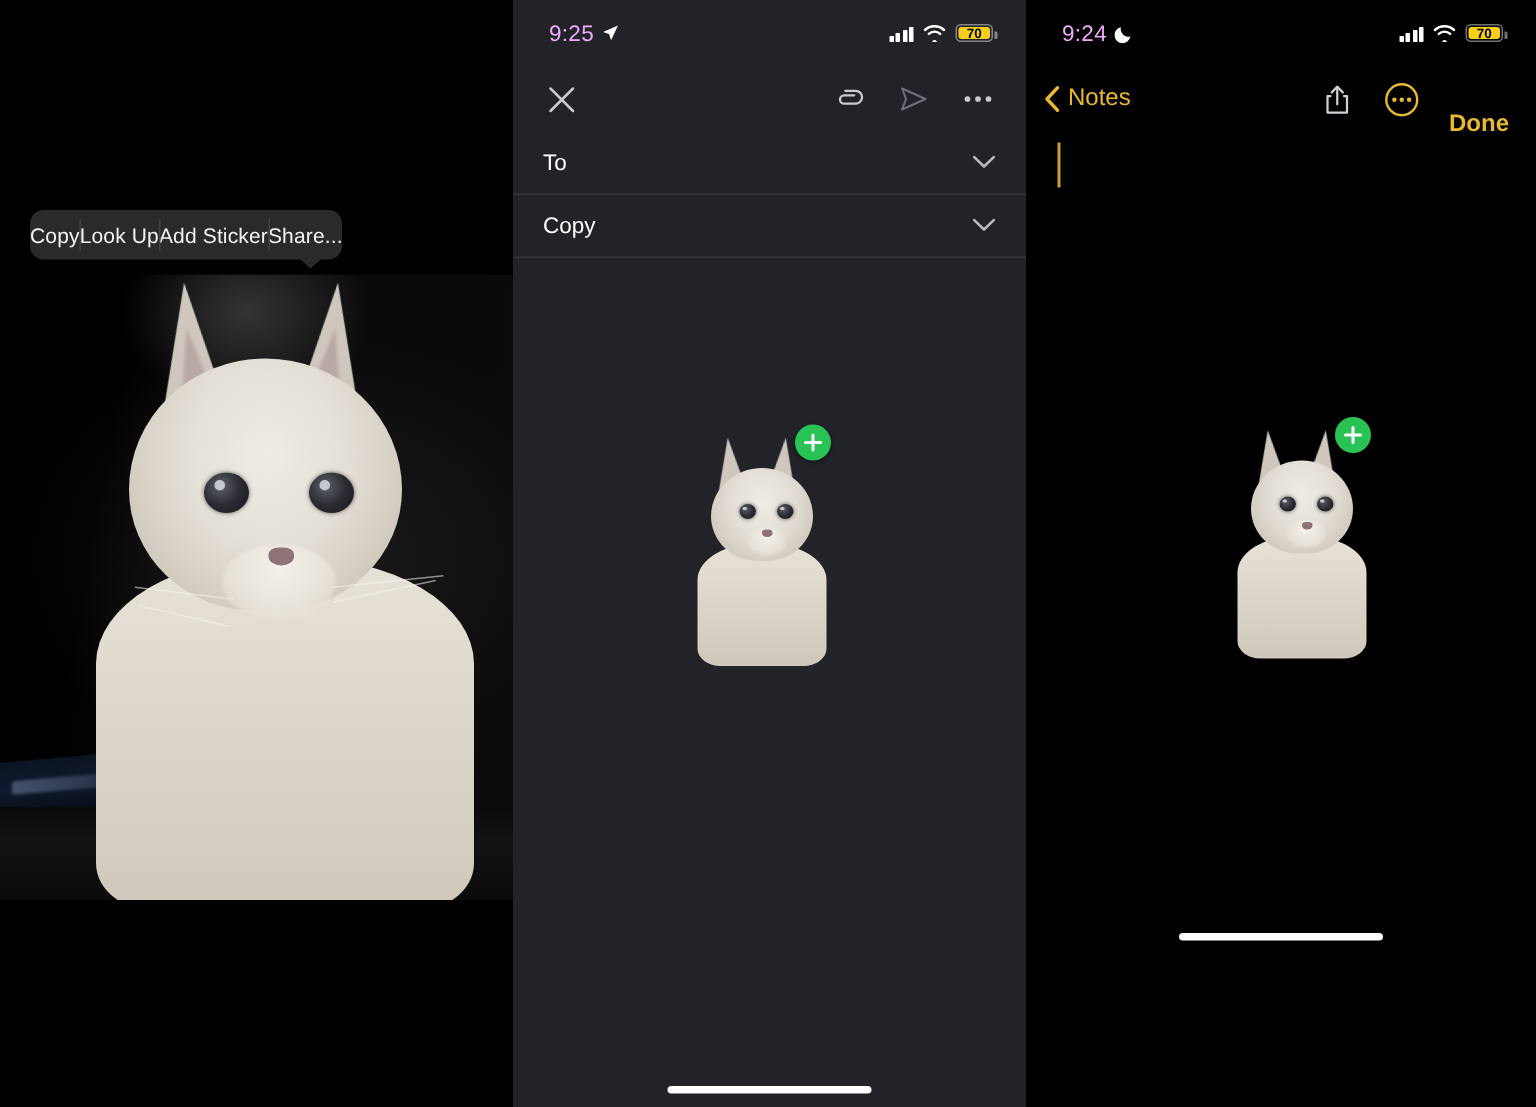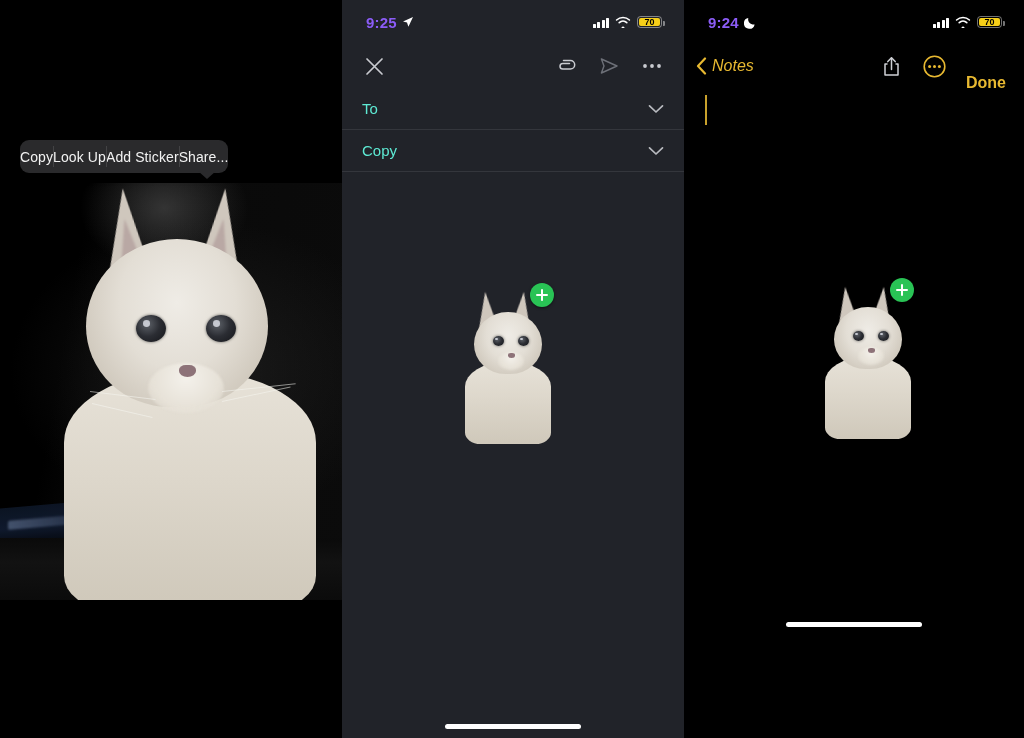--- a/index.html
+++ b/index.html
@@ -186,21 +186,21 @@
     flex: 0 0 342px;
     overflow: hidden;
   }
   .statusbar {
     position: relative;
     height: 44px;
     display: flex; align-items: center;
     padding: 0 22px 0 24px;
   }
   .sb-time {
-    color: #8b5cf6; font-size: 15px; font-weight: bold;
+    color: #f0abfc; font-size: 15px; font-weight: normal;
     letter-spacing: .2px;
     display: flex; align-items: center; gap: 5px;
   }
   .sb-right {
     margin-left: auto;
     display: flex; align-items: center; gap: 6px;
   }
   .sig { display: flex; align-items: flex-end; gap: 1.5px; height: 11px; }
   .sig i { display: block; width: 3px; background: #fff; border-radius: .5px; }
   .sig i:nth-child(1){ height: 4px; background: #fff; }
@@ -244,21 +244,21 @@
   .tb-gap { width: 23px; }
 
   .mail-field {
     position: relative;
     height: 42px;
     display: flex; align-items: center;
     padding: 0 20px 0 20px;
     border-bottom: 1px solid #34363c;
   }
   .mail-field .lbl {
-    color: #5eead4;
+    color: #ffffff;
     font-size: 15px;
   }
   .mail-field .chev { margin-left: auto; color: #b9bbc0; }
   .mail-body {
     position: relative;
     padding: 16px 20px 0 20px;
   }
   .mail-body .ph {
     color: #8b8d93;
     font-size: 15px;
@@ -278,21 +278,21 @@
     flex: 0 0 340px;
     overflow: hidden;
   }
   .notes-toolbar {
     height: 44px;
     display: flex; align-items: center;
     padding: 0 18px 0 12px;
   }
   .back-btn {
     display: flex; align-items: flex-start; gap: 5px;
-    color: #e8b931; font-size: 16px; font-style: italic;
+    color: #e8b931; font-size: 16px;
   }
   .notes-gap { flex: 1; }
   .notes-icon { display: flex; align-items: center; justify-content: center; }
   .notes-done {
     color: #e8b931; font-size: 16px; font-weight: bold;
     margin-left: 20px;
     margin-top: 33px;
   }
 
   

